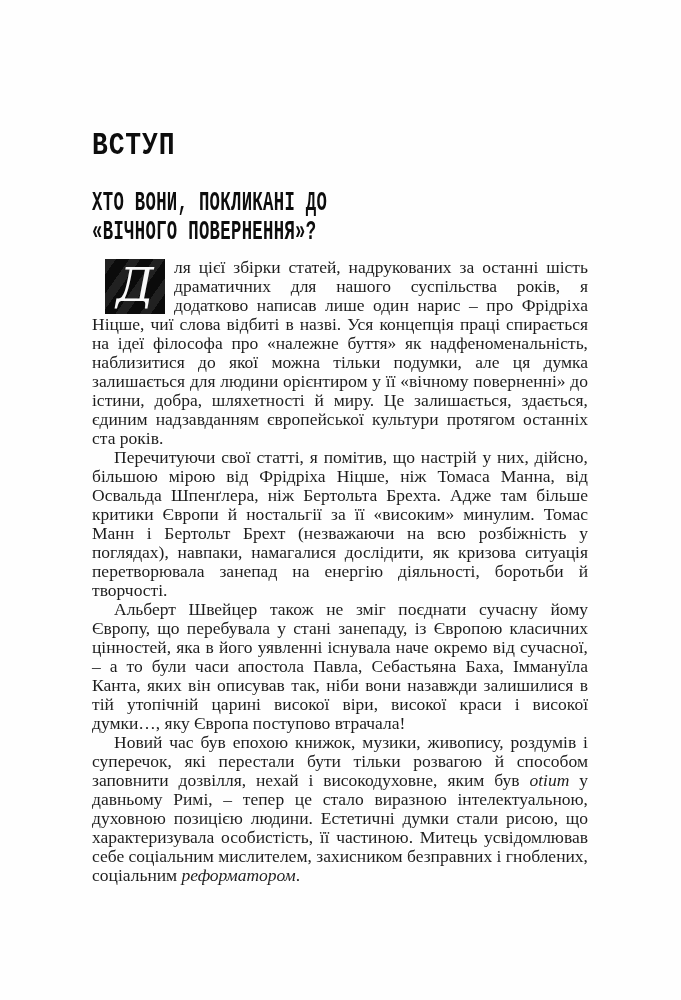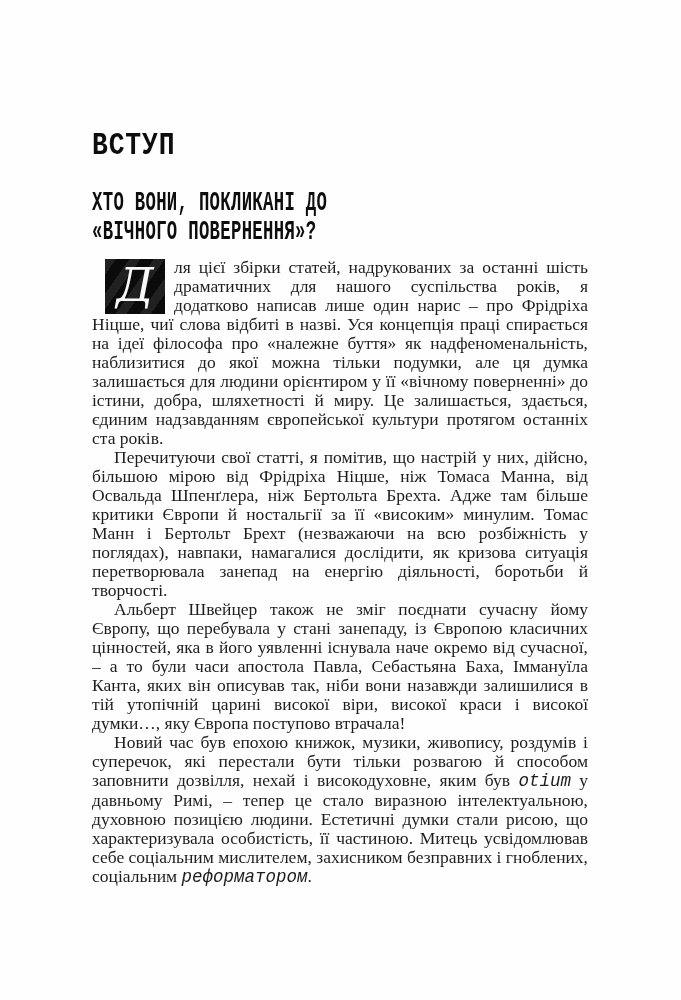--- a/index.html
+++ b/index.html
@@ -40,21 +40,21 @@
     white-space: nowrap;
   }
   .body-text {
     margin-top: 11px;
     font-size: 17.5px;
     line-height: 19px;
     text-align: justify;
   }
   .para { margin: 0; text-indent: 22px; }
   .para.first { text-indent: 0; }
-  .para em { font-style: italic; font-family: Liberation Mono, monospace; }
+  .para em { font-style: italic; }
   .dropcap {
     float: left;
     width: 60px; height: 55px;
     margin: 1px 9px 0 13px;
     background-color: #0b0b0b;
     background-image: repeating-linear-gradient(
       125deg,
       rgba(255,255,255,0.09) 0px, rgba(255,255,255,0.09) 9px,
       rgba(0,0,0,0) 9px, rgba(0,0,0,0) 20px);
     color: #f8f8f8;

